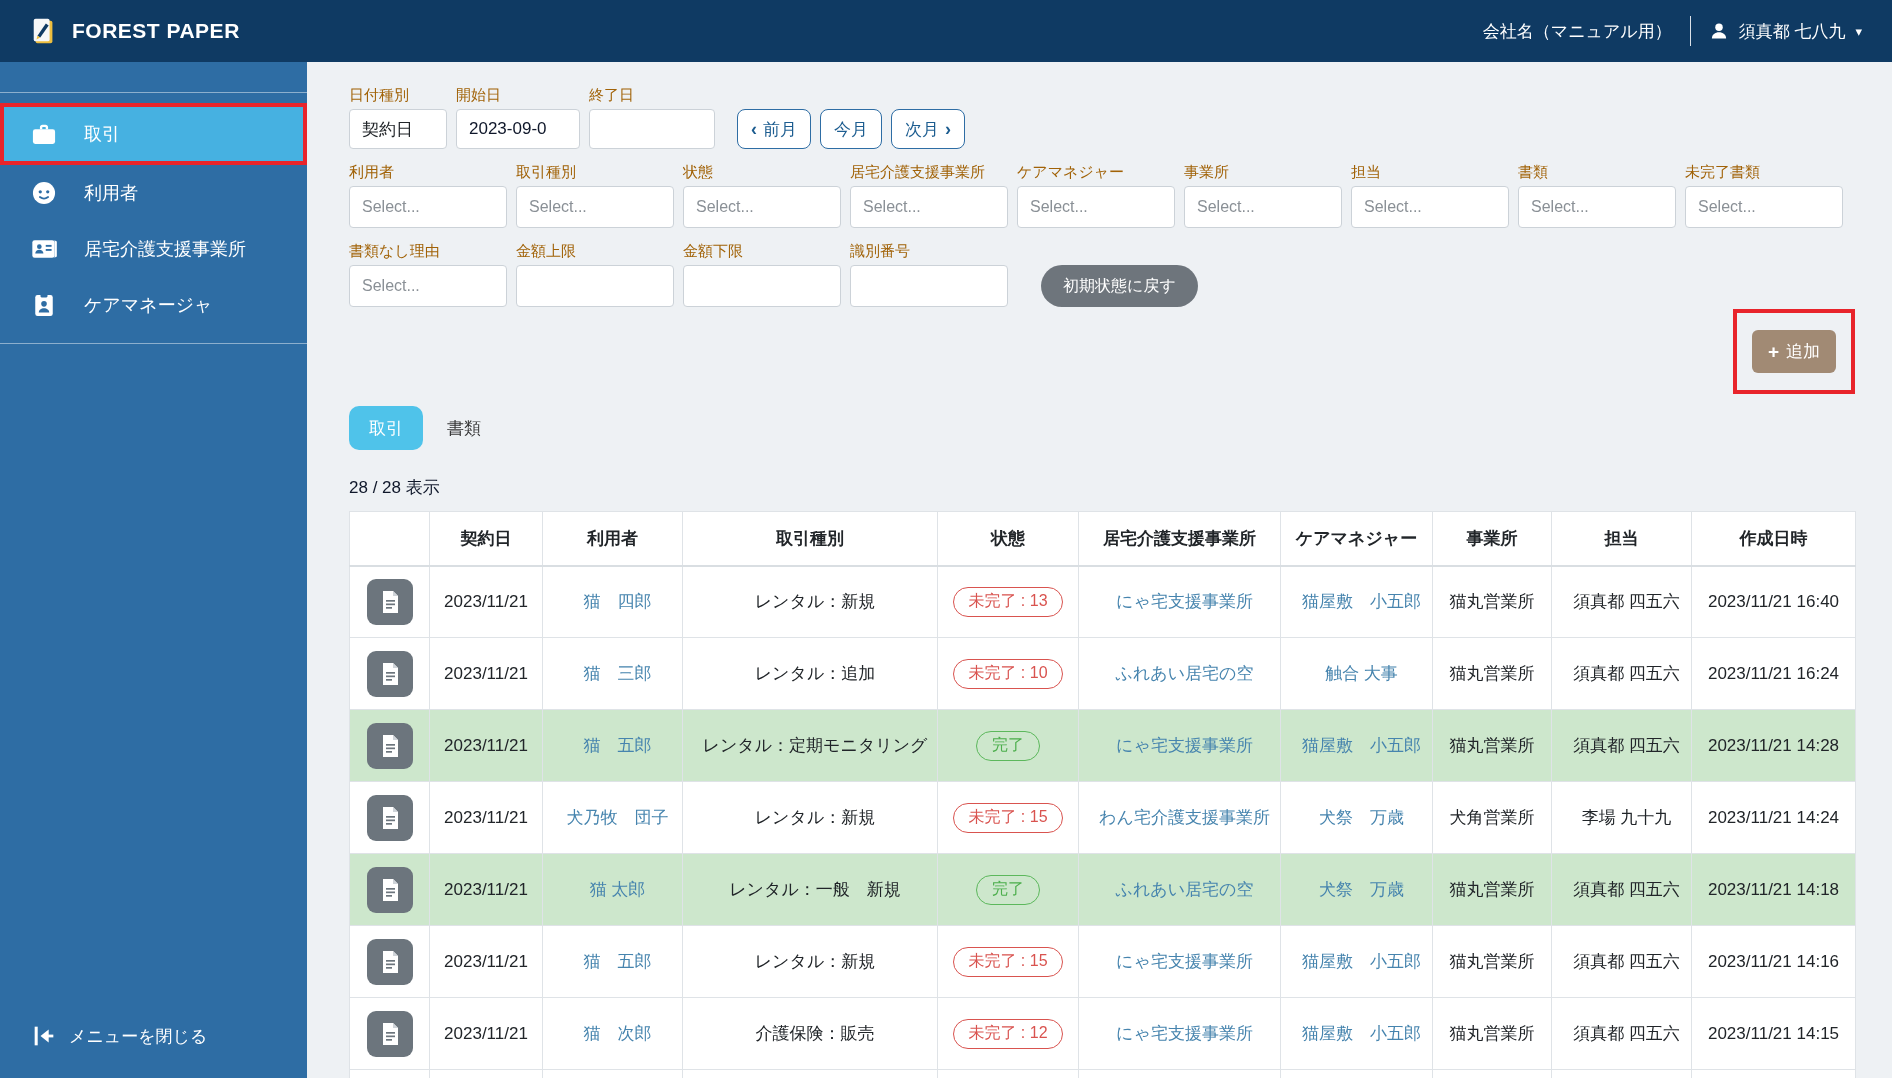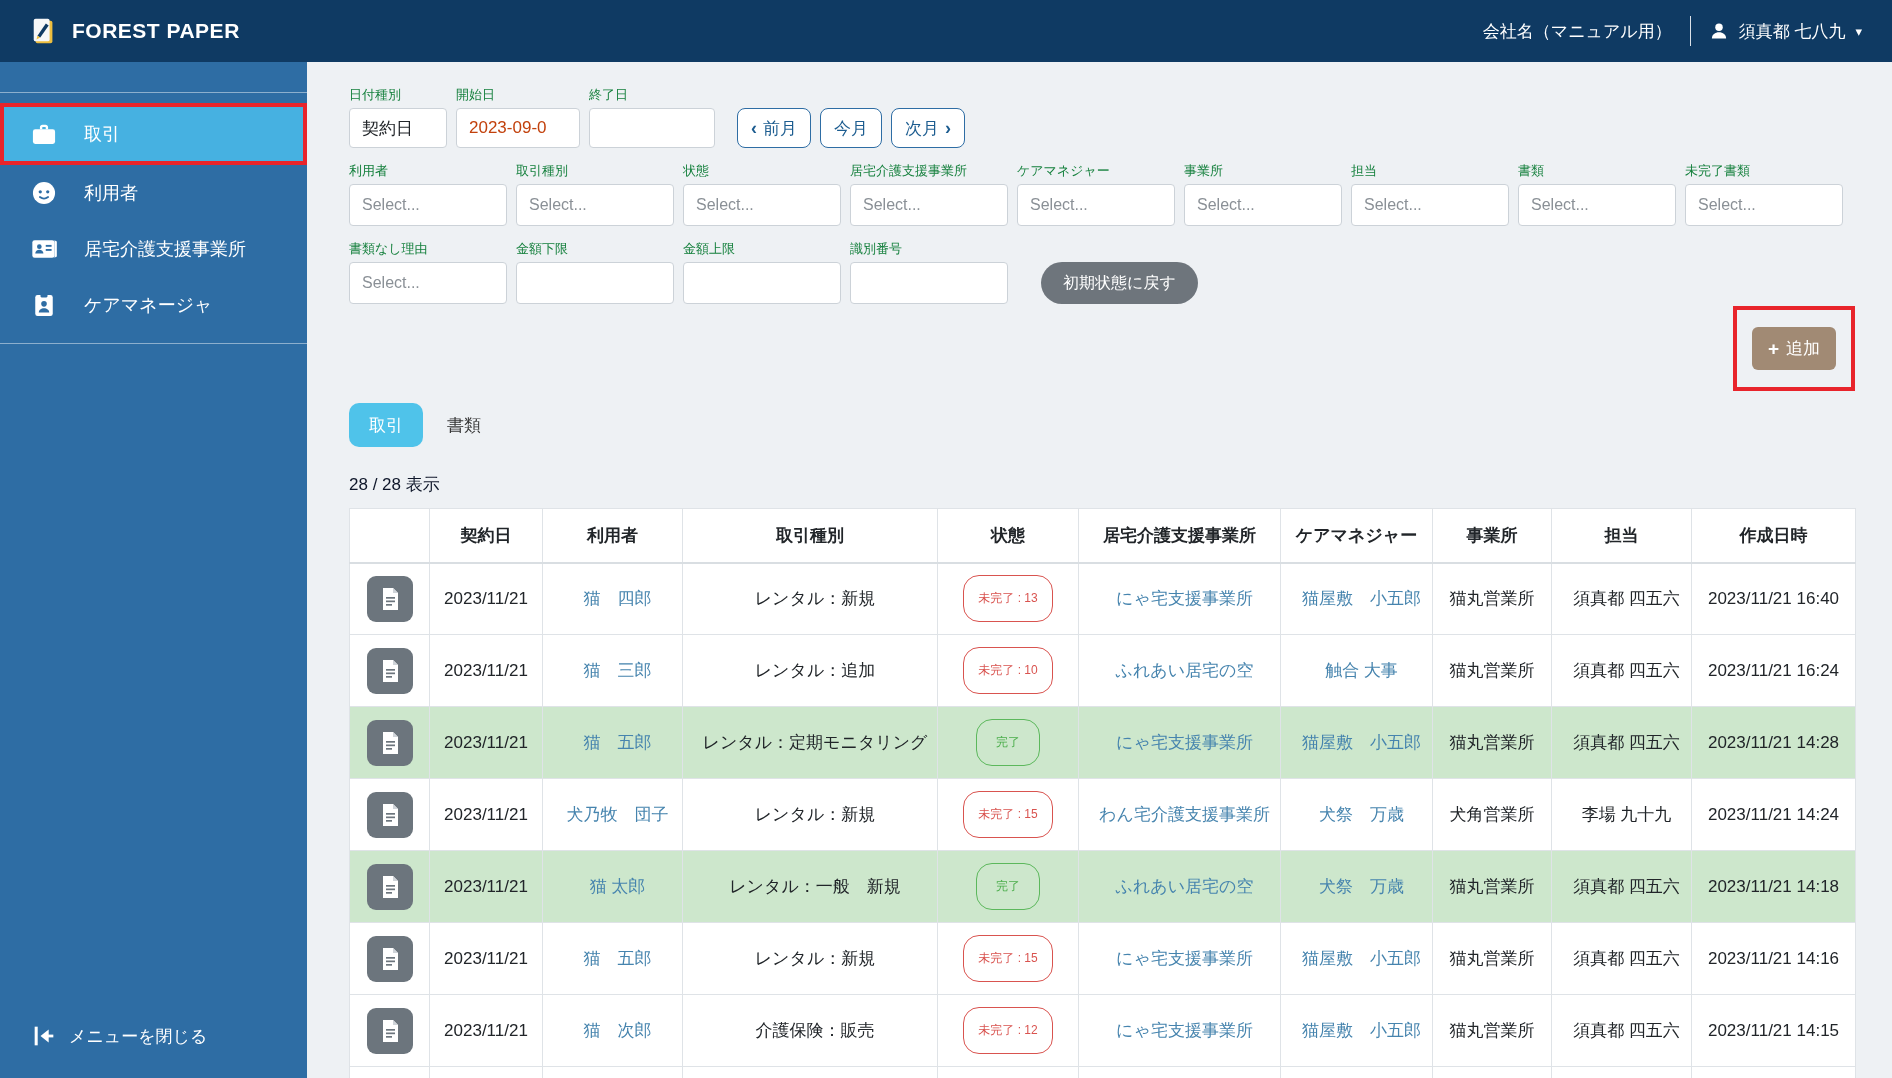--- a/index.html
+++ b/index.html
@@ -22,24 +22,24 @@
   .side-item { display:flex; align-items:center; gap:26px; height:56px; padding-left:30px; font-size:18px; cursor:pointer; }
   .side-item.active { background:#46b1e1; border:4px solid #e8242b; height:62px; padding-left:26px; }
   .side-divider { border:0; border-top:1px solid rgba(255,255,255,.45); margin:10px 0; }
   .side-spacer { flex:1; }
   .side-footer { display:flex; align-items:center; gap:11px; height:56px; padding-left:30px; font-size:17px; margin-bottom:14px; cursor:pointer; }
   .side-icon { width:28px; height:28px; flex-shrink:0; }
 
   
   .main { flex:1; padding:24px 37px 0 42px; overflow:hidden; }
 
-  .f-label { font-size:13px; color:#15803d; margin-bottom:4px; }
+  .f-label { font-size:15px; color:#a16207; margin-bottom:4px; }
   .f-box { background:#fff; border:1px solid #ccd2d8; border-radius:4px; height:40px; display:flex; align-items:center; padding:0 12px; font-size:17px; }
   .f-box.placeholder { color:#8a9096; font-size:16px; }
-  input.f-box { width:100%; outline:none; color:#c2410c; }
+  input.f-box { width:100%; outline:none; color:#0f172a; }
 
   .filter-row1 { display:flex; align-items:flex-end; gap:9px; }
   .fw-datetype { width:98px; }
   .fw-start { width:124px; }
   .fw-end { width:126px; }
   .month-group { display:flex; gap:9px; margin-left:13px; }
   .month-btn { height:40px; background:#fff; border:1px solid #2e6da4; border-radius:8px; color:#1d5d90; font-size:17px; padding:0 13px; display:flex; align-items:center; gap:6px; cursor:pointer; font-family:inherit; }
   .chev { font-weight:bold; font-size:18px; }
 
   .filter-row2 { display:flex; gap:9px; margin-top:14px; }
@@ -65,21 +65,21 @@
   .tx th, .tx td { border:1px solid #dfe3e7; font-size:17px; overflow:hidden; white-space:nowrap; }
   .tx th { height:54px; font-weight:bold; text-align:center; border-bottom:2px solid #d9dee2; }
   .tx td { height:72px; padding:0 8px; }
   .tx col.c0{width:80px}.tx col.c1{width:113px}.tx col.c2{width:140px}.tx col.c3{width:255px}.tx col.c4{width:141px}
   .tx col.c5{width:202px}.tx col.c6{width:152px}.tx col.c7{width:119px}.tx col.c8{width:140px}.tx col.c9{width:164px}
   td.center { text-align:center; }
   td.left { text-align:center; padding-left:18px; }
   td.linkcell { color:#4684ae; }
   tr.green td { background:#cde7cc; }
   .doc-btn { width:46px; height:46px; background:#6c757d; border:none; border-radius:9px; display:inline-flex; align-items:center; justify-content:center; cursor:pointer; vertical-align:middle; }
-  .badge { display:inline-flex; align-items:center; justify-content:center; min-width:88px; height:47px; border-radius:16px; padding:0 14px; font-size:12px; background:transparent; border:1.5px solid; }
+  .badge { display:inline-flex; align-items:center; justify-content:center; min-width:88px; height:30px; border-radius:16px; padding:0 14px; font-size:16px; background:transparent; border:1.5px solid; }
   .badge.incomplete { color:#d9534f; border-color:#d9534f; }
   .badge.complete { color:#4cae4c; border-color:#5cb85c; min-width:64px;font-family:Liberation Serif, serif; }
 </style>
 </head>
 <body>
 
 <div class="topbar">
   <div class="brand">
     <svg class="side-icon" viewBox="0 0 28 30">
       <rect x="5" y="4" width="18" height="24" rx="2" fill="#edbe3f"></rect>
@@ -223,25 +223,25 @@
     <div class="f-box placeholder">Select...</div>
   </div>
       </div>
 
     <div class="filter-row3">
       <div class="field">
         <div class="f-label">書類なし理由</div>
         <div class="f-box placeholder">Select...</div>
       </div>
       <div class="field">
+        <div class="f-label">金額上限</div>
+        <input class="f-box" value="" style="">
+      </div>
+      <div class="field">
         <div class="f-label">金額下限</div>
-        <input class="f-box" value="" style="">
-      </div>
-      <div class="field">
-        <div class="f-label">金額上限</div>
         <input class="f-box" value="" style="">
       </div>
       <div class="field">
         <div class="f-label">識別番号</div>
         <input class="f-box" value="" style="">
       </div>
       <button class="reset-btn">初期状態に戻す</button>
     </div>
 
     <div class="add-row">

